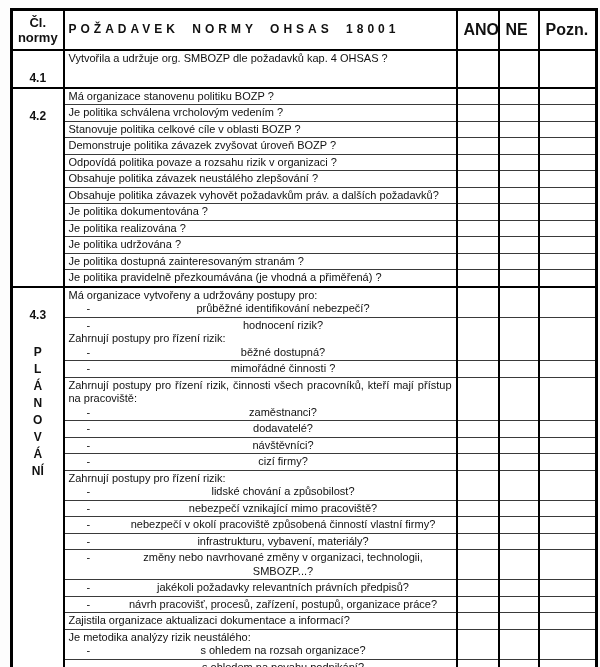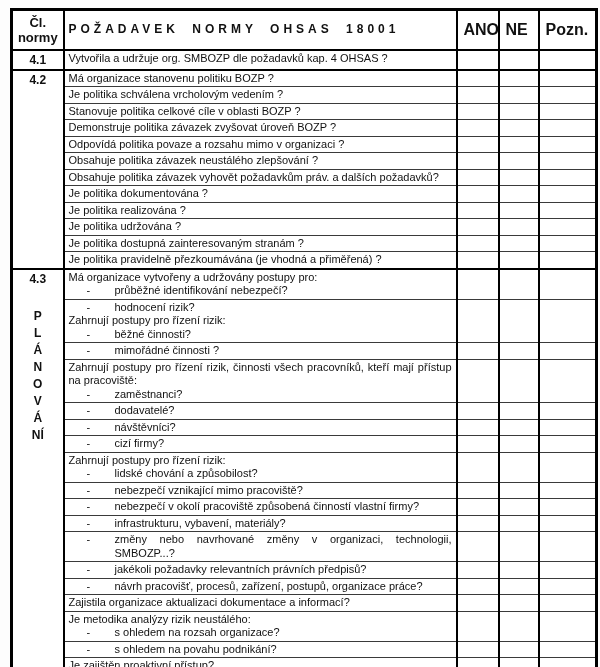--- a/index.html
+++ b/index.html
@@ -51,42 +51,42 @@
   th.h-ano, th.h-ne, th.h-pozn { font-size: 16px; text-align: left; padding-left: 6px; }
 
   tr.section-start td { border-top: 2px solid #000; }
 
   td.col-norm {
     text-align: center;
     font-weight: bold;
     font-size: 12px;
     padding-top: 3px;
   }
-  .norm-number { font-size: 12px; font-weight: bold; }
+  .norm-number { font-size: 12px; font-weight: bold; margin-top: 18px; }
   .vertical-label {
     margin: 22px auto 15px auto;
     width: 14px;
     word-break: break-all;
     font-weight: bold;
     font-size: 12px;
     line-height: 17px;
     text-align: center;
   }
 
   td.col-req .line { min-height: 13.5px; }
   td.col-req.bold { font-weight: normal; }
   .line.justify, .btext.justify { text-align: justify; }
   .line.bullet { display: flex; align-items: flex-start; }
   .line.bullet .dash {
     flex: 0 0 28px;
     padding-left: 18px;
     box-sizing: content-box;
     text-align: left;
   }
-  .line.bullet .btext { flex: 1 1 auto; }
+  .line.bullet .btext { flex: 1 1 auto; text-align: center; }
 
   td.answer { background: #fff; }
 </style>
 </head>
 <body>
 
 <div class="page">
   <table class="checklist">
     <colgroup>
       <col class="c-norm">
@@ -146,21 +146,21 @@
         <tr>
           <td class="col-req">
             <div class="line text">Demonstruje politika závazek zvyšovat úroveň BOZP ?</div>
           </td>
           <td class="col-ano answer"></td>
           <td class="col-ne answer"></td>
           <td class="col-pozn answer"></td>
         </tr>
         <tr>
           <td class="col-req">
-            <div class="line text">Odpovídá politika povaze a rozsahu mimo v organizaci ?</div>
+            <div class="line text">Odpovídá politika povaze a rozsahu rizik v organizaci ?</div>
           </td>
           <td class="col-ano answer"></td>
           <td class="col-ne answer"></td>
           <td class="col-pozn answer"></td>
         </tr>
         <tr>
           <td class="col-req">
             <div class="line text">Obsahuje politika závazek neustálého zlepšování ?</div>
           </td>
           <td class="col-ano answer"></td>
@@ -233,21 +233,21 @@
         </tr>
         <tr>
           <td class="col-req">
             <div class="line bullet">
               <span class="dash">-</span>
               <span class="btext">hodnocení rizik?</span>
             </div>
             <div class="line text">Zahrnují postupy pro řízení rizik:</div>
             <div class="line bullet">
               <span class="dash">-</span>
-              <span class="btext">běžné činnosti?</span>
+              <span class="btext">běžné dostupná?</span>
             </div>
           </td>
           <td class="col-ano answer"></td>
           <td class="col-ne answer"></td>
           <td class="col-pozn answer"></td>
         </tr>
         <tr>
           <td class="col-req">
             <div class="line bullet">
               <span class="dash">-</span>

